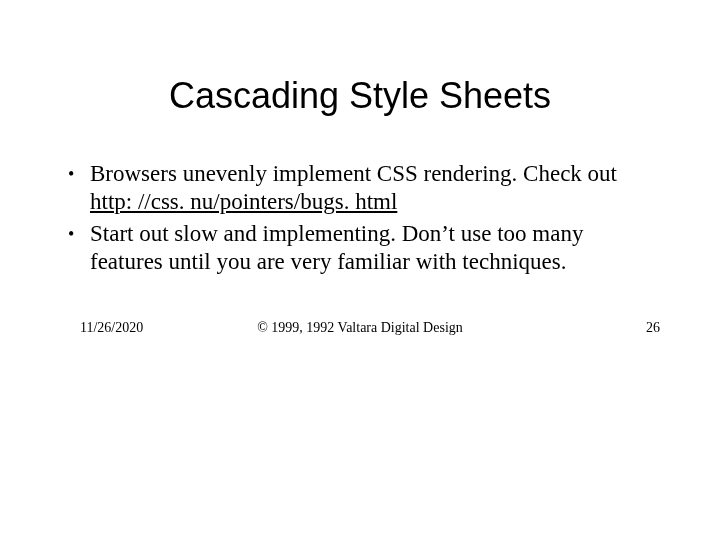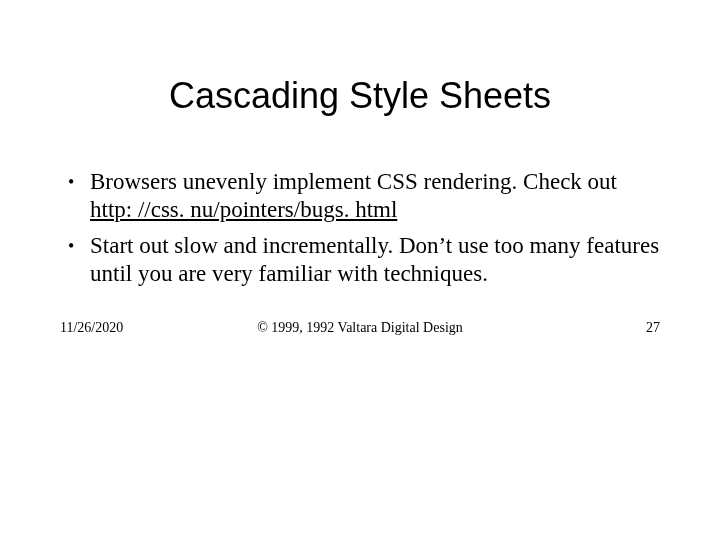--- a/index.html
+++ b/index.html
@@ -34,21 +34,21 @@
     right: 60px;
   }
   ul.bullets {
     list-style: none;
     padding: 0;
     margin: 0;
   }
   ul.bullets > li {
     font-size: 23px;
     line-height: 1.22;
-    margin: 8px 0 4px 0;
+    margin: 0 0 4px 0;
     padding-left: 30px;
     position: relative;
   }
   ul.bullets > li::before {
     content: "•";
     position: absolute;
     left: 8px;
     top: 0;
     font-size: 18px;
     line-height: 28px;
@@ -70,39 +70,40 @@
   }
   .footer-center {
     position: absolute;
     left: 0;
     right: 0;
     text-align: center;
   }
   .footer-left, .footer-right {
     position: relative;
     z-index: 1;
+    margin-left: 20px;
   }
 </style>
 </head>
 <body>
 
 <div class="slide">
 
   <div class="title">Cascading Style Sheets</div>
 
   <div class="body-area">
     <ul class="bullets">
       <li>
         <span>Browsers unevenly implement CSS rendering. Check out </span><span class="link">http: //css. nu/pointers/bugs. html</span><span></span>
       </li>
       <li>
-        <span>Start out slow and incrementally. Don’t use too many features until you are very familiar with techniques.</span>
+        <span>Start out slow and implementing. Don’t use too many features until you are very familiar with techniques.</span>
       </li>
     </ul>
   </div>
 
   <div class="footer">
     <span class="footer-left">11/26/2020</span>
     <span class="footer-center">© 1999, 1992 Valtara Digital Design</span>
-    <span class="footer-right">27</span>
+    <span class="footer-right">26</span>
   </div>
 
 </div>
 
 </body></html>

